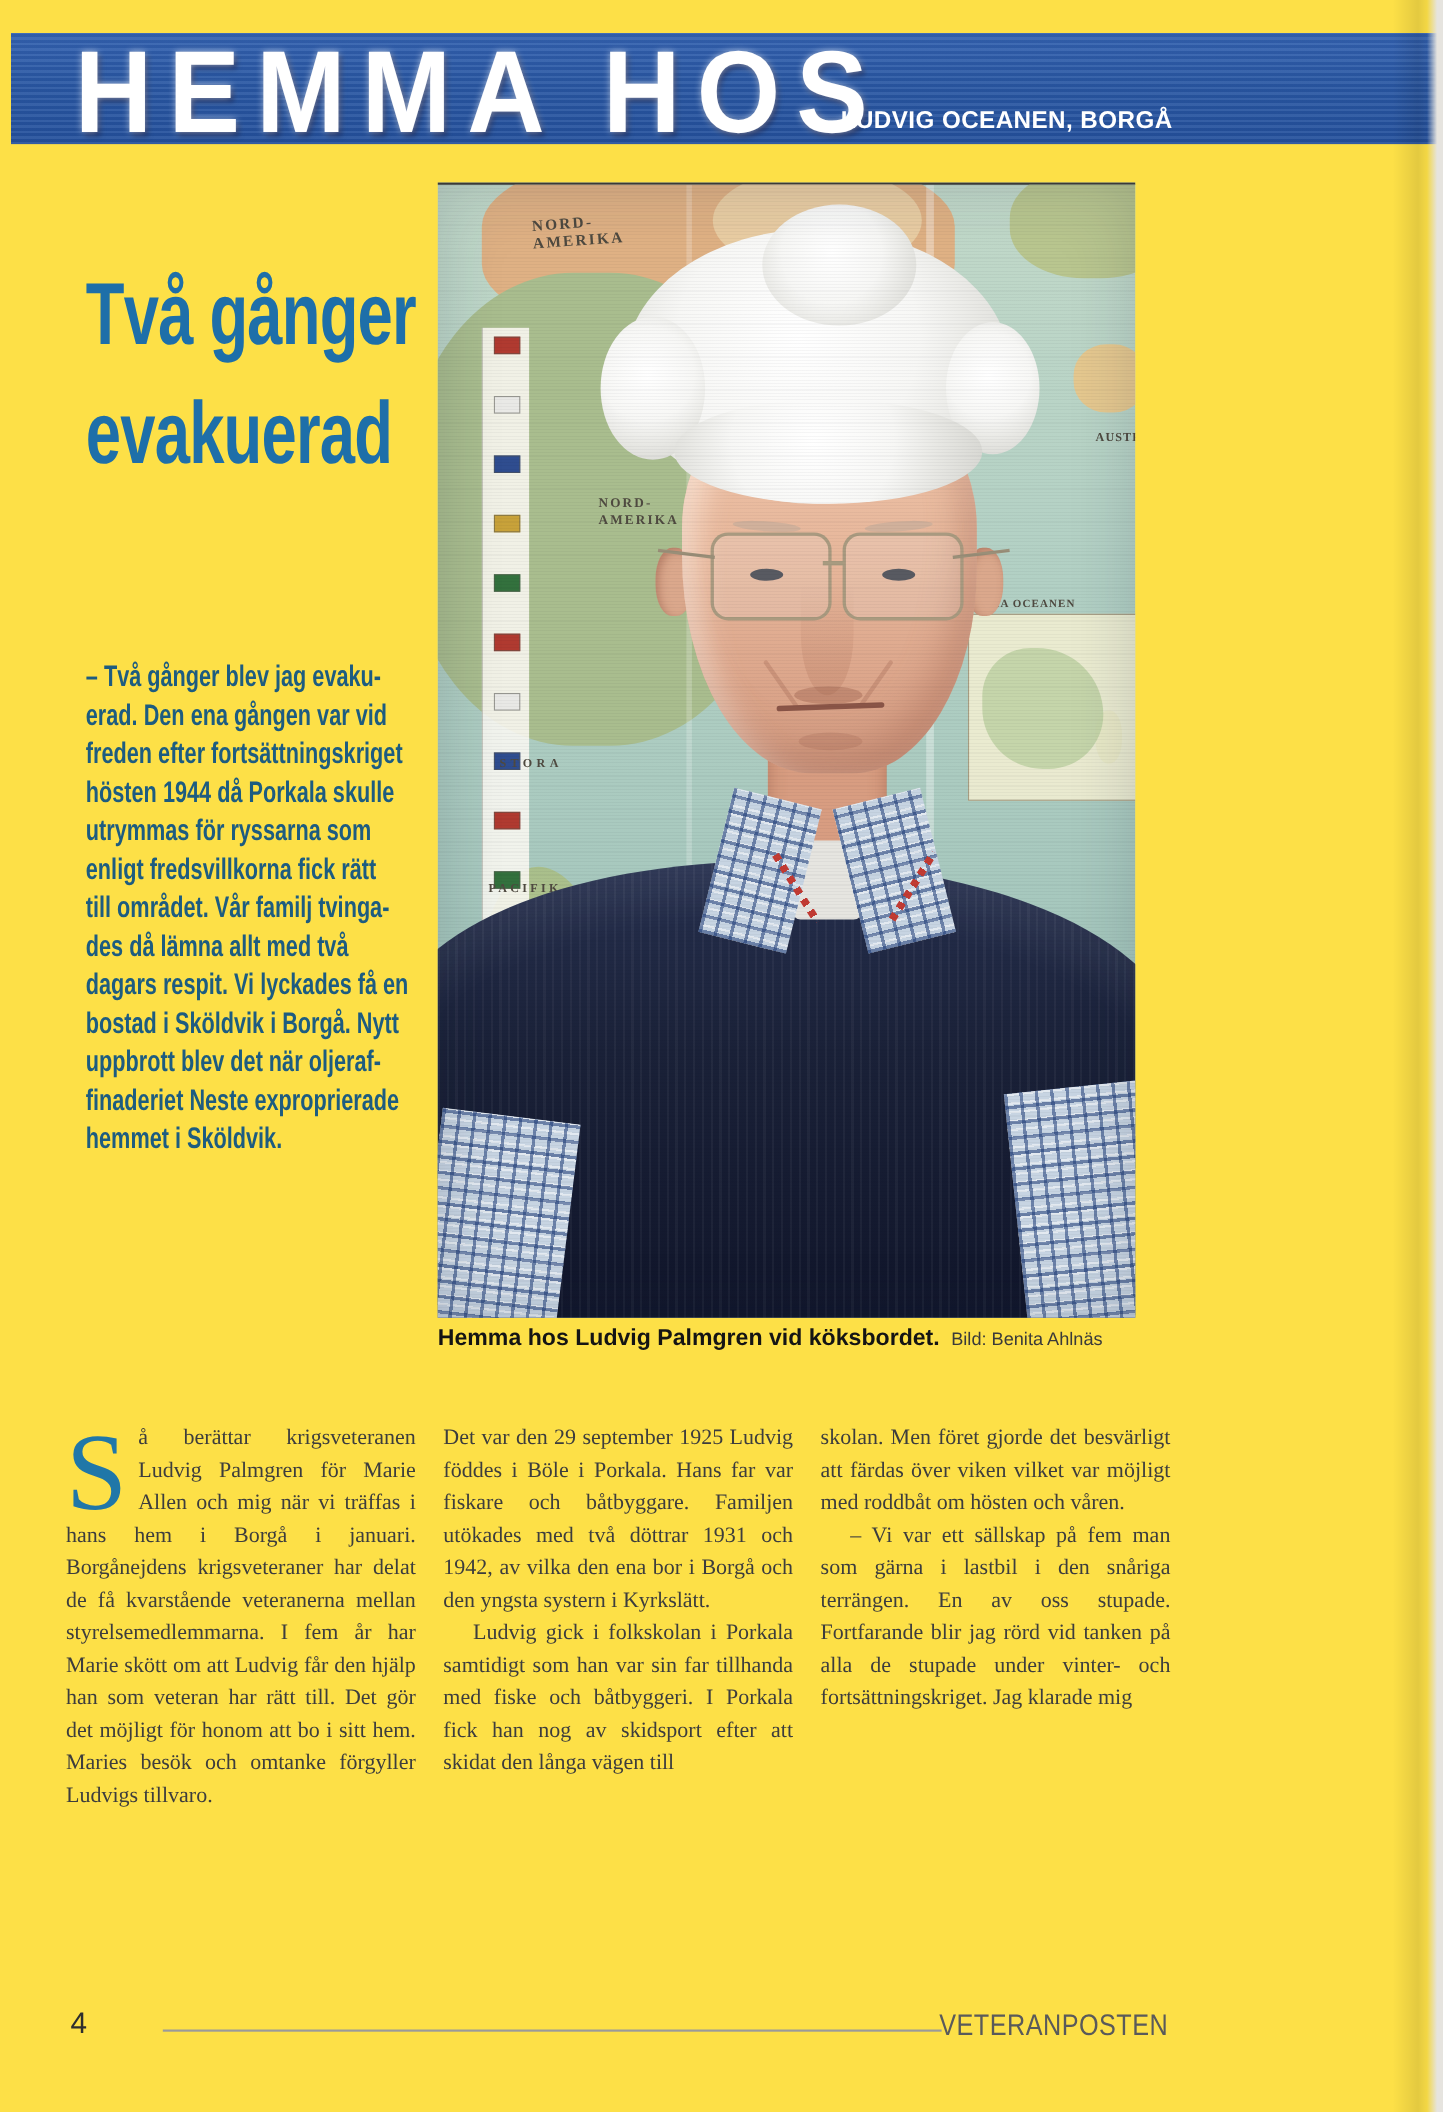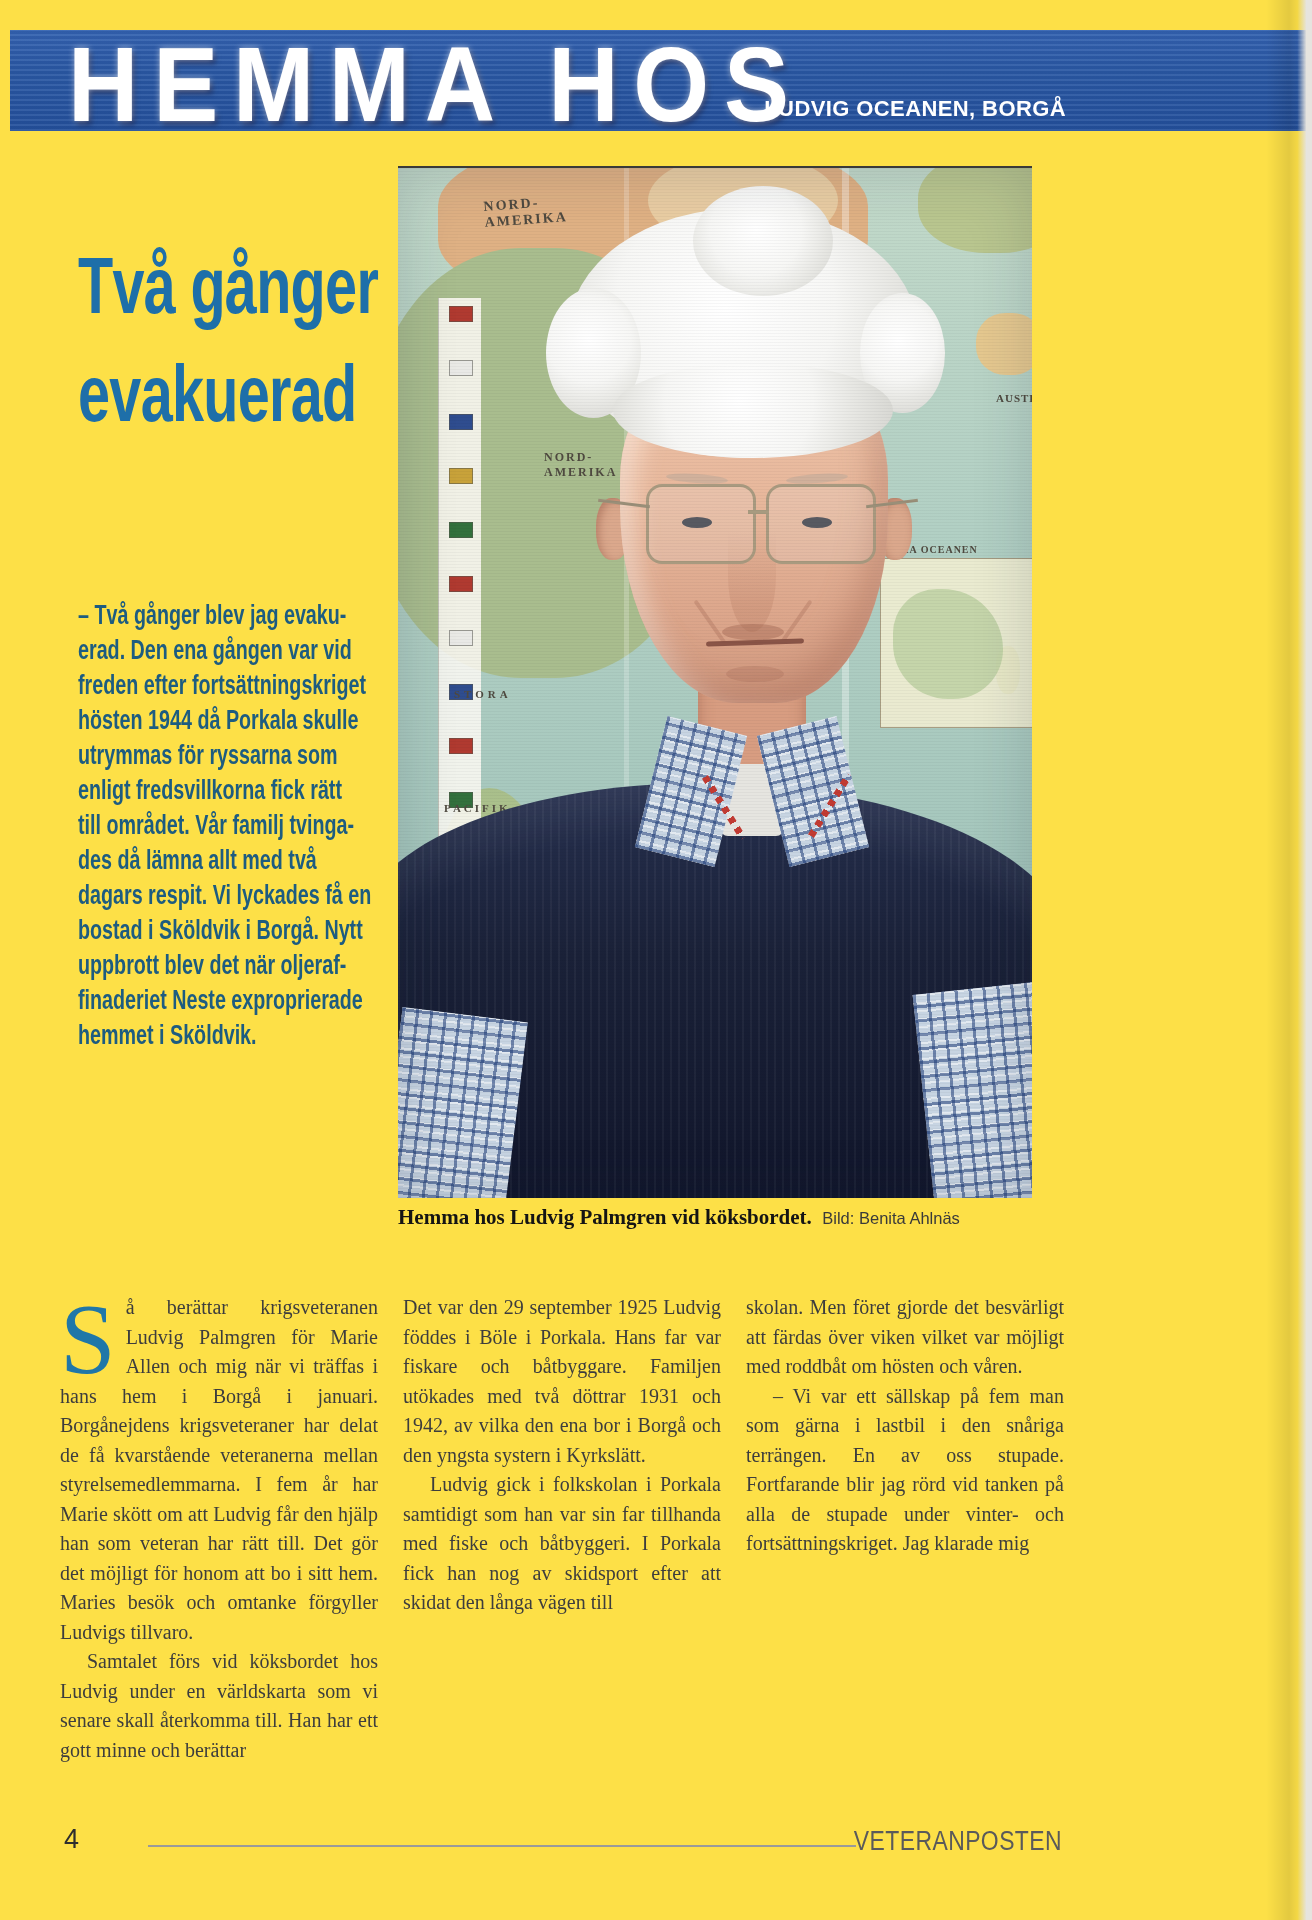--- a/index.html
+++ b/index.html
@@ -129,21 +129,21 @@
   .zigzag-right{left:396px;top:634px;transform:rotate(-58deg);}
   .sleeve{z-index:5;}
   .sleeve-left{left:-8px;top:846px;width:126px;height:200px;transform:rotate(7deg);}
   .sleeve-right{left:526px;top:820px;width:120px;height:224px;transform:rotate(-6deg);}
   .photo-grain{inset:0;z-index:9;pointer-events:none;
       background:repeating-linear-gradient(0deg,rgba(0,0,20,0.035) 0 1px,rgba(0,0,0,0) 1px 3px);
       box-shadow:inset 0 0 60px rgba(30,40,60,0.18);}
 
   
   .caption{position:absolute;left:398px;top:1204px;width:650px;line-height:26px;}
-  .caption-bold{font-weight:bold;font-size:21px;color:#141414;font-family:Liberation Serif, serif;}
+  .caption-bold{font-weight:bold;font-size:21px;color:#141414;}
   .caption-credit{font-size:16.5px;color:#3a3a3a;margin-left:6px;}
 
   
   .columns{position:absolute;left:60px;top:1293px;width:1004px;display:flex;gap:25px;}
   .col{width:318px;font-family:"Liberation Serif",serif;font-size:20px;line-height:29.5px;
       color:#3d3d3d;text-align:justify;}
   .col p{margin:0;}
   .col p + p{text-indent:1.35em;}
   .dropcap{float:left;font-size:100px;line-height:80px;color:#2077a8;margin:6px 10px 0 0;
       font-family:"Liberation Serif",serif;}
@@ -265,21 +265,20 @@
   </div>
 
   <div class="caption">
     <span class="caption-bold">Hemma hos Ludvig Palmgren vid köksbordet.</span>
     <span class="caption-credit">Bild: Benita Ahlnäs</span>
   </div>
 
   <div class="columns">
     <div class="col">
       <p><span class="dropcap">S</span><span>å berättar krigsveteranen Ludvig Palmgren för Marie Allen och mig när vi träffas i hans hem i Borgå i januari. Borgånejdens krigsveteraner har delat de få kvarstående veteranerna mellan styrelsemedlemmarna. I fem år har Marie skött om att Ludvig får den hjälp han som veteran har rätt till. Det gör det möjligt för honom att bo i sitt hem. Maries besök och omtanke förgyller Ludvigs tillvaro.</span></p>
-      <p>Samtalet förs vid köksbordet hos Ludvig under en världskarta som vi senare skall återkomma till. Han har ett gott minne och berättar</p>
     </div>
     <div class="col">
       <p>Det var den 29 september 1925 Ludvig föddes i Böle i Porkala. Hans far var fiskare och båtbyggare. Familjen utökades med två döttrar 1931 och 1942, av vilka den ena bor i Borgå och den yngsta systern i Kyrkslätt.</p>
       <p>Ludvig gick i folkskolan i Porkala samtidigt som han var sin far tillhanda med fiske och båtbyggeri. I Porkala fick han nog av skidsport efter att skidat den långa vägen till</p>
     </div>
     <div class="col">
       <p>skolan. Men föret gjorde det besvärligt att färdas över viken vilket var möjligt med roddbåt om hösten och våren.</p>
       <p>– Vi var ett sällskap på fem man som gärna i lastbil i den snåriga terrängen. En av oss stupade. Fortfarande blir jag rörd vid tanken på alla de stupade under vinter- och fortsättningskriget. Jag klarade mig</p>
     </div>
   </div>

